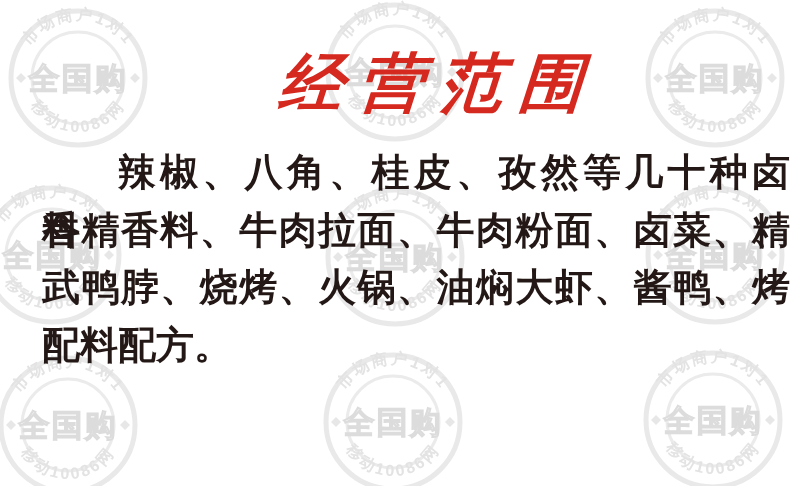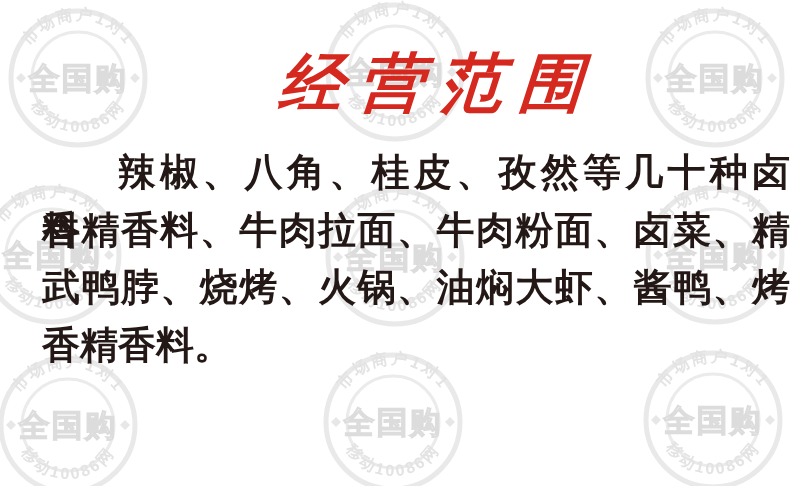--- a/index.html
+++ b/index.html
@@ -98,15 +98,15 @@
     </svg>
 </div>
 
 <div class="content">
   <div class="page-title" id="page-title" style="color: rgb(213, 40, 30);">经营范围</div>
 
   <div class="body-text" id="body-text" style="color: rgb(35, 24, 21);">
     <div class="body-line indent">辣椒、八角、桂皮、孜然等几十种卤料、</div>
     <div class="body-line">香精香料、牛肉拉面、牛肉粉面、卤菜、精</div>
     <div class="body-line">武鸭脖、烧烤、火锅、油焖大虾、酱鸭、烤</div>
-    <div class="body-line last">香精香料。</div>
+    <div class="body-line last">配料配方。</div>
   </div>
 </div>
 
 </body></html>

